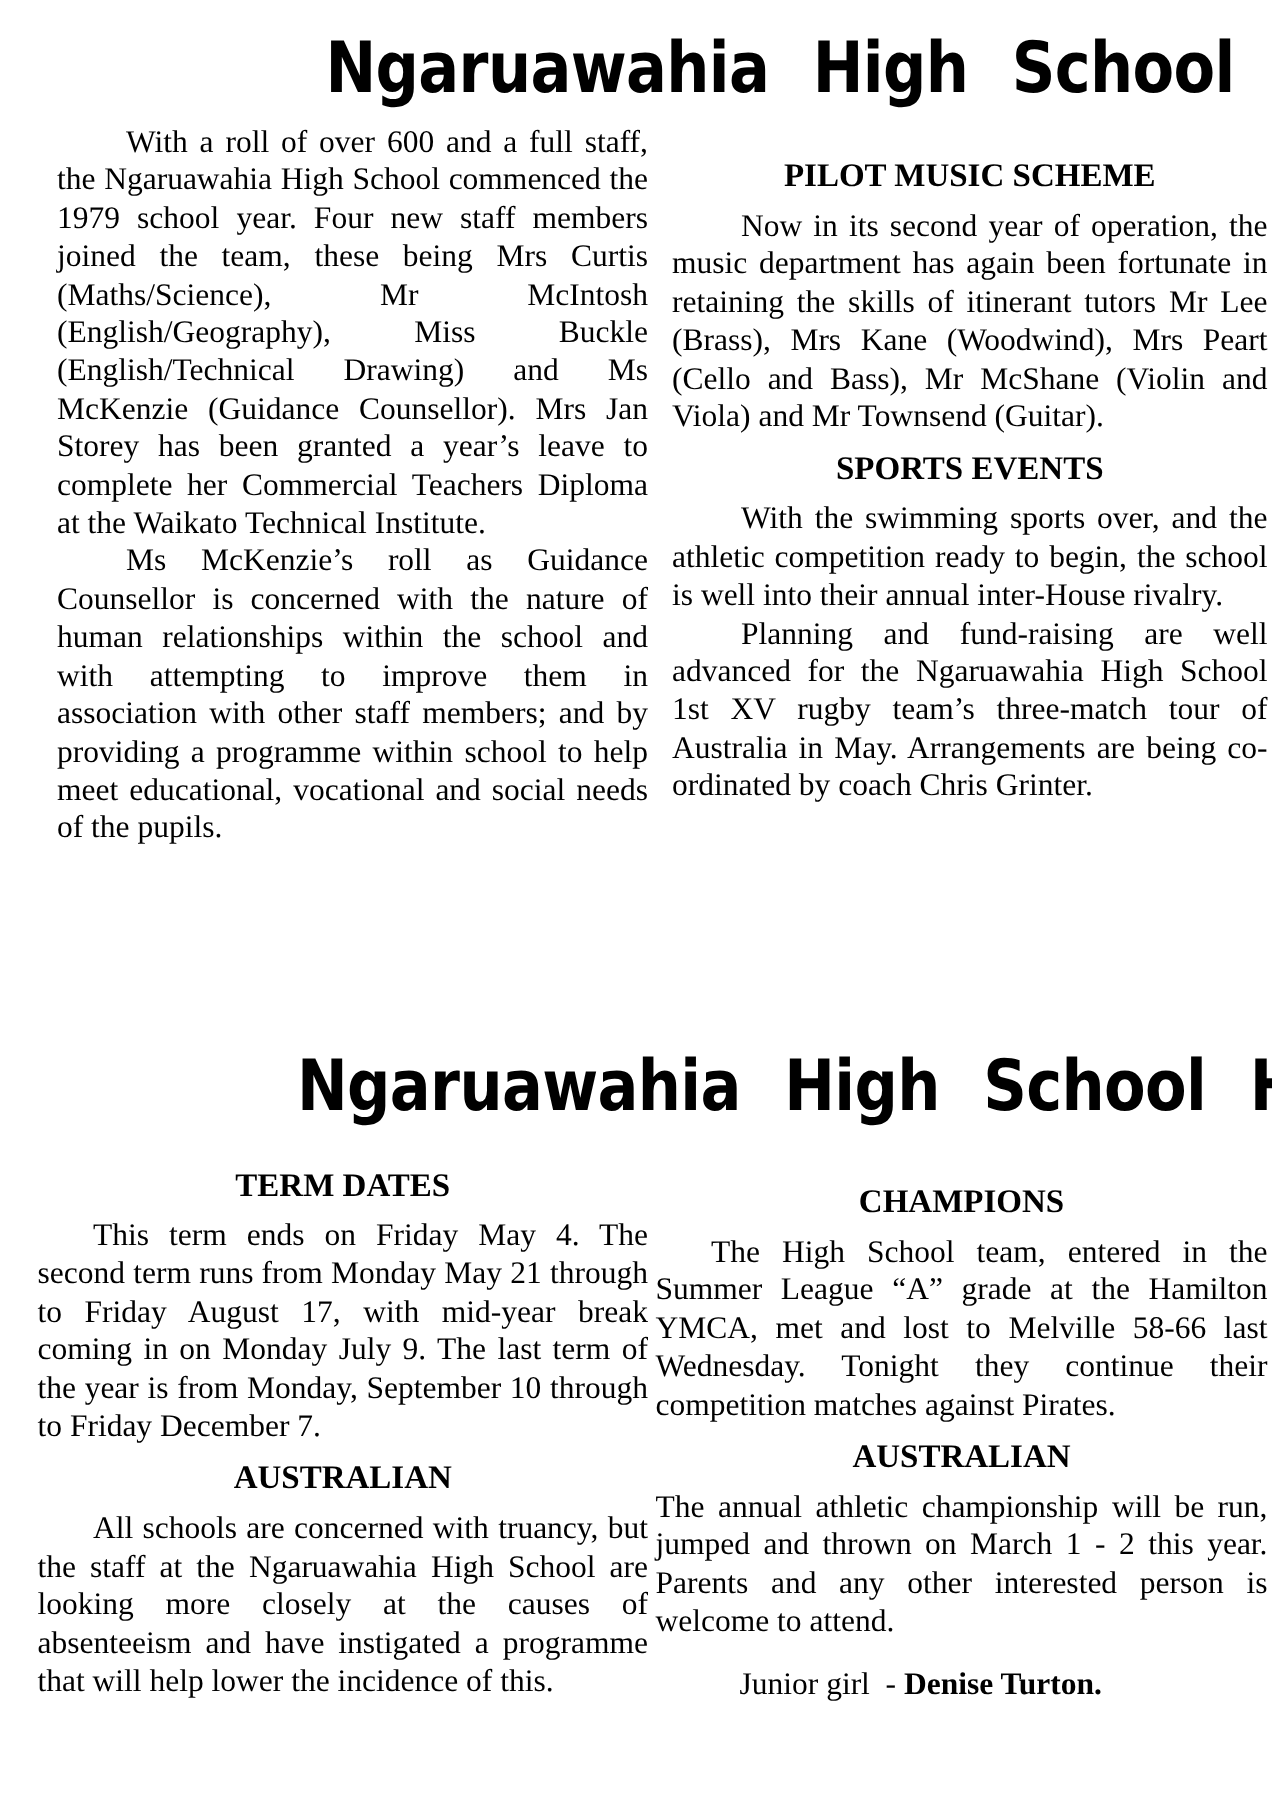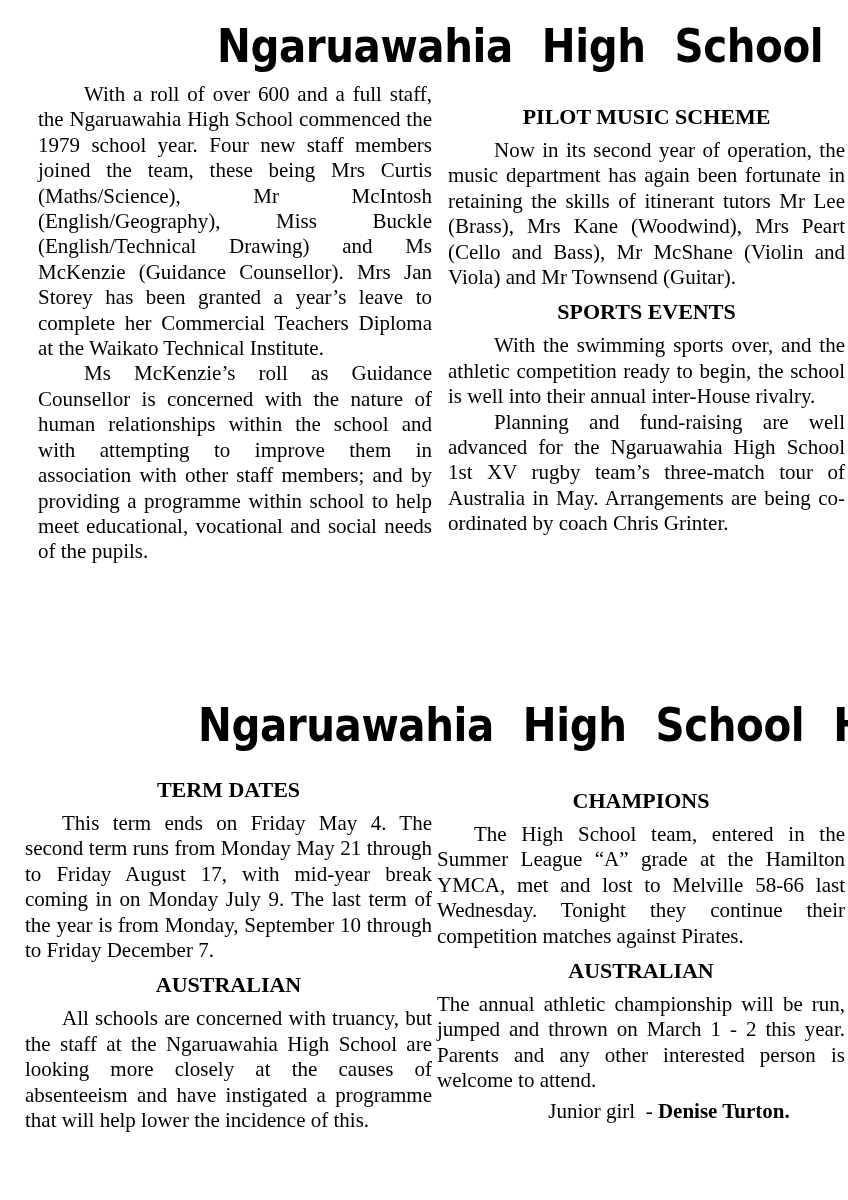--- a/index.html
+++ b/index.html
@@ -49,22 +49,22 @@
   .hd {
     margin: 9px 0 8px;
     font-size: 22px;
     font-weight: bold;
     text-align: center;
     line-height: 26px;
   }
   .col > .hd:first-child { margin-top: 16px; }
 
   .champion {
-    margin: 5px 0 0 0;
-    text-align: center;
+    margin: 16px 0 0 0;
+    text-align: left;
     text-indent: 56px;
   }
   .champion strong { font-weight: bold; }
 </style>
 </head>
 <body>
 
 <h1 class="title" id="title1"><span class="t">Ngaruawahia High School Hig</span></h1>
 
 <section class="col" id="s1c0">

